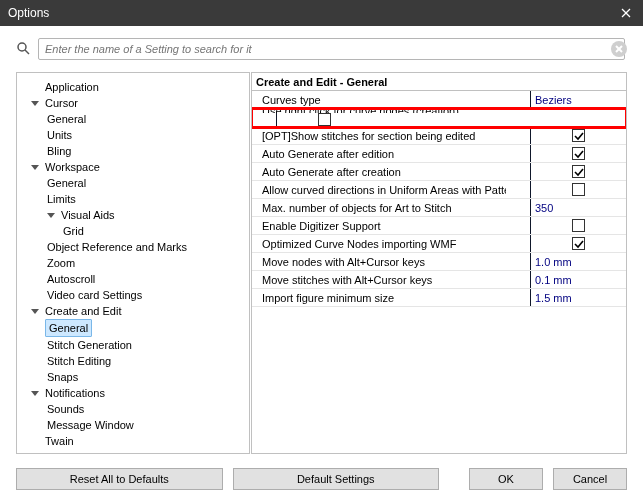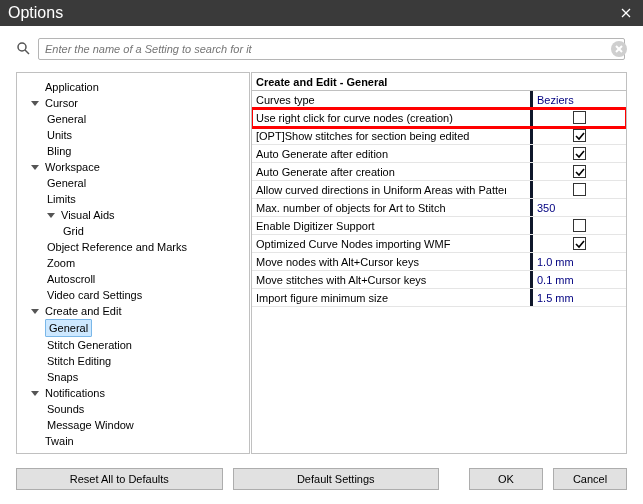--- a/index.html
+++ b/index.html
@@ -1,18 +1,18 @@
 <!DOCTYPE html>
 <html><head>
 <meta charset="utf-8">
 <style>
   * { box-sizing: border-box; font-family: "Segoe UI", Tahoma, sans-serif; font-size: 11px; }
   html, body { margin: 0; padding: 0; width: 643px; height: 504px; background: #fff; }
   .titlebar { height: 26px; background: #3a3a3a; color: #fff; display: flex; align-items: center; padding: 0 8px; justify-content: space-between; }
-  .titlebar .title { font-size: 16px; }
+  .titlebar .title { font-size: 12px; }
   .titlebar .close { width: 18px; height: 18px; display:flex; align-items:center; justify-content:center; cursor:pointer; }
   .close svg { stroke:#fff; stroke-width:1.3; }
   .search-row { display:flex; align-items:center; gap:8px; padding: 12px 16px 6px 16px; }
   .search-icon svg { stroke:#555; stroke-width:1.5; fill:none; }
   .search-input { flex:1; height:22px; border:1px solid #b5b5b5; border-radius:2px; padding:0 22px 0 6px; color:#777; font-style:italic; }
   .search-clear { position:relative; margin-left:-22px; width:16px; height:16px; border-radius:50%; background:#cfcfcf; display:flex; align-items:center; justify-content:center; cursor:pointer; }
   .search-clear svg { stroke:#fff; stroke-width:2; }
   .body { display:flex; gap:1px; padding:6px 16px 8px 16px; height:396px; }
   .tree-pane, .grid-pane { border:1px solid #c0c0c0; padding:6px 4px 4px 6px; overflow:auto; background:#fff; }
   .tree-pane { width:234px; }
@@ -20,23 +20,23 @@
   .tree ul { list-style:none; margin:0; padding-left:16px; }
   .tree > ul { padding-left:4px; }
   .tree li { line-height:16px; position:relative; }
   .tree .row { display:flex; align-items:center; gap:2px; padding:0 2px; cursor:default; white-space:nowrap; }
   .tree .toggle { width:12px; height:12px; display:inline-flex; align-items:center; justify-content:center; color:#555; }
   .tree .toggle svg { fill:#555; }
   .tree .label { padding:0 2px; color:#000; }
   .tree .label.selected { background:#cde8ff; border:1px solid #7ab7e8; border-radius:1px; padding:0 3px; }
   .grid-header { background:#fff; font-weight:bold; border-bottom:1px solid #c0c0c0; padding:2px 4px; height:18px; display:flex; align-items:center; }
   .grid-row { display:flex; border-bottom:1px solid #e5e5e5; height:18px; align-items:stretch; }
-  .grid-row.highlight { outline:3px solid #f00; outline-offset:-1px; }
-  .g-label { flex:1; padding:0 4px; display:flex; align-items:center; color:#000; white-space:nowrap; overflow:hidden; }
-  .g-value { width:96px; border-left:3px solid #0f172a; display:flex; align-items:center; justify-content:flex-start; padding:0 4px; color:#000080;margin-left:24px; }
+  .grid-row.highlight { outline:3px solid #f00; outline-offset:-1px;flex-direction:column; }
+  .g-label { flex:1; padding:0 4px; display:flex; align-items:center; color:#000; white-space:nowrap; overflow:hidden;margin-left:6px; }
+  .g-value { width:96px; border-left:1px solid #0f172a; display:flex; align-items:center; justify-content:flex-start; padding:0 4px; color:#000080;margin-left:24px; }
   .g-value.center { justify-content:center; }
   .chk { width:13px; height:13px; border:1px solid #333; display:inline-flex; align-items:center; justify-content:center; background:#fff; }
   .chk svg { stroke:#000; stroke-width:1.6; fill:none; }
   .buttons { display:flex; gap:10px; padding:6px 16px 12px 16px; }
   .btn { height:22px; border:1px solid #adadad; background:#e1e1e1; display:flex; align-items:center; justify-content:center; cursor:pointer; }
   .btn-wide { flex:1; }
   .btn-sm { width:74px; }
   .spacer { width:10px; }
 </style>
 </head>

